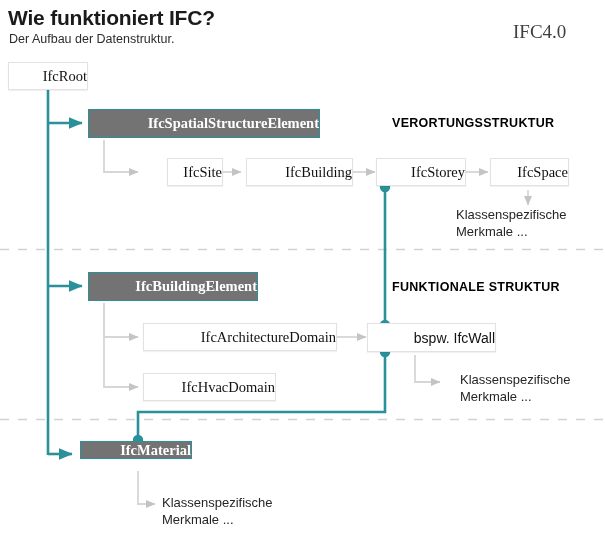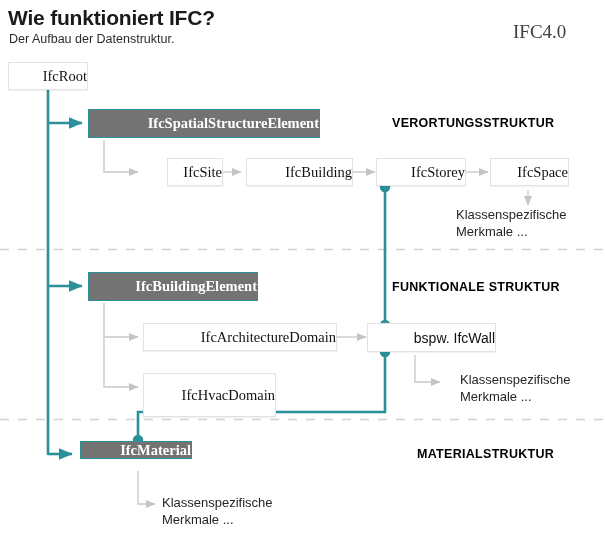--- a/index.html
+++ b/index.html
@@ -186,31 +186,30 @@
 
   <div class="section-label" style="left:392px; top:280px;">FUNKTIONALE STRUKTUR</div>
 
   <div class="node teal" style="left:88px; top:272px; width:170px; height:29px;padding-left:34px;">
     <span>IfcBuildingElement</span>
   </div>
 
   <div class="node plain" style="left:143px; top:323px; width:194px; height:28px;">
     <span>IfcArchitectureDomain</span>
   </div>
-  <div class="node plain" style="left:143px; top:373px; width:133px; height:44px;">
+  <div class="node plain" style="left:143px; top:373px; width:133px; height:28px;">
     <span>IfcHvacDomain</span>
   </div>
   <div class="node plain sans" style="left:367px; top:323px; width:129px; height:29px;">
     <span>bspw. IfcWall</span>
   </div>
 
   <div class="note" style="left:460px; top:371px;">Klassenspezifische
 Merkmale ...</div>
 
-  <div class="section-label" style="left:417px; top:447px;">MATERIALSTRUKTUR</div>
 
   <div class="node teal" style="left:80px; top:441px; width:112px; height:18px;">
     <span>IfcMaterial</span>
   </div>
 
   <div class="note" style="left:162px; top:494px;">Klassenspezifische
 Merkmale ...</div>
 
 </div>
 

